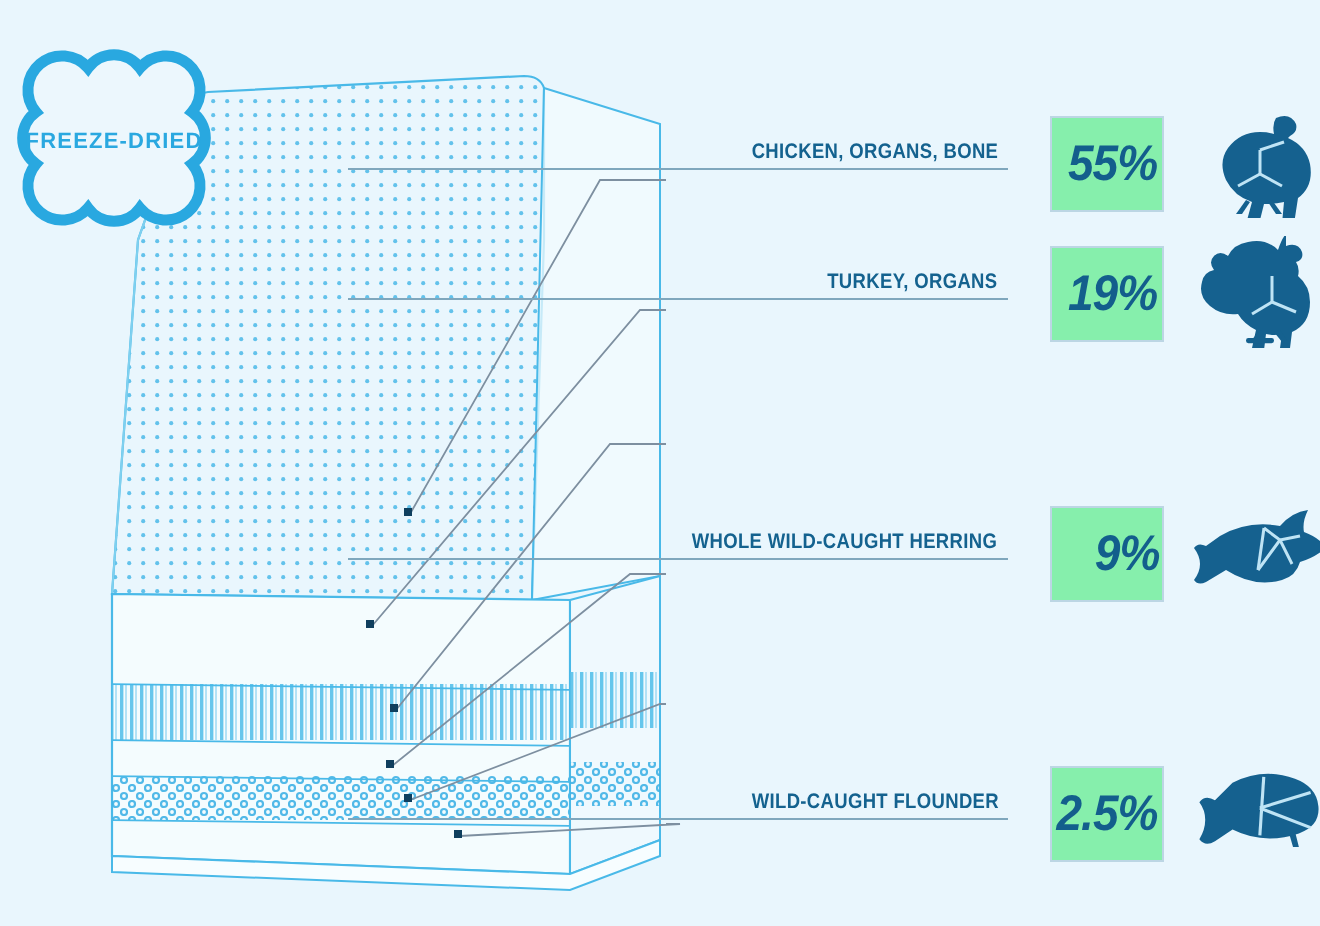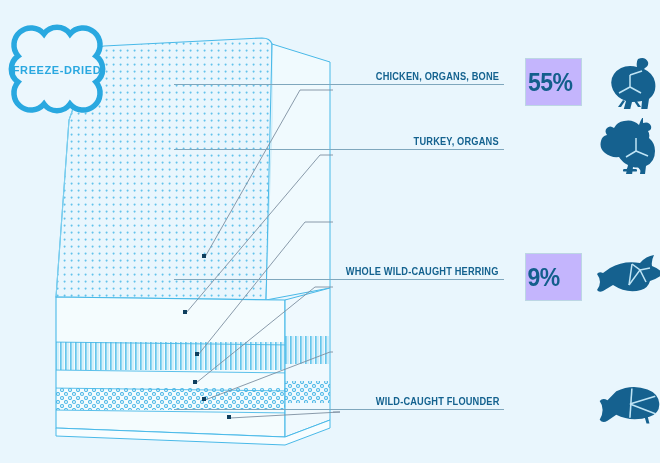--- a/index.html
+++ b/index.html
@@ -30,22 +30,22 @@
     text-transform:uppercase;
   }
   .row-rule{
     position:absolute;right:166px;bottom:27px;height:1px;width:330px;
     background:#7fa7bd;
   }
   .pctbox{
     position:absolute;right:88px;top:8px;
     width:55px;height:46px;
     border:1px solid #bcd6e4;
-    background:#c4b5fd;
-    display:flex;align-items:center;justify-content:flex-start;
+    background:#86efac;
+    display:flex;align-items:center;justify-content:flex-end;font-style:italic;
   }
   .pctbox span{
     font-family:"Liberation Sans Narrow","Liberation Sans",sans-serif;
     font-weight:bold;font-size:25px;color:#135e8c;
     transform:scaleX(.92);letter-spacing:-.5px;
   }
   .icon{
     position:absolute;right:3px;top:2px;width:80px;height:58px;
     display:flex;align-items:center;justify-content:center;
   }
@@ -173,20 +173,23 @@
             <path d="M33,47 l-5,7 h3 l4,-6 Z"></path>
             <path d="M46,47 l5,7 h-3 l-4,-6 Z"></path>
           </g>
         </svg>
       </div>
     </div>
 
     <div class="row" style="top:115px">
       <div class="row-rule"></div>
       <div class="row-label">TURKEY, ORGANS</div>
+      <div class="pctbox">
+        <span>19%</span>
+      </div>
       <div class="icon">
         <svg width="74" height="56" viewBox="0 0 74 56">
           <g fill="#15618f">
             <path d="M53,5 q6,-2 8,3 q1,4 -3,5 q2,3 1,7 q6,5 6,13 q0,11 -9,15 l-1,8 q0,3 -3,3 q-3,0 -2,-3 l1,-7
                      q-4,1 -8,0 l-1,8 q-1,3 -4,2 q-3,-1 -2,-3 l2,-9 q-6,-3 -9,-8 q-8,1 -14,-4 q-6,-5 -4,-12
                      q1,-5 6,-6 q-3,-4 0,-7 q3,-3 7,0 q3,-6 10,-7 q9,-2 15,4 q2,-6 4,-8 Z"></path>
           </g>
           <g stroke="#bfe4f5" stroke-width="1.5" fill="none">
             <path d="M46,20 L46,33"></path>
             <path d="M46,33 L36,39"></path>
@@ -221,20 +224,23 @@
             <path d="M44,16 L52,22 L41,37"></path>
           </g>
         </svg>
       </div>
     </div>
 
 
     <div class="row" style="top:375px">
       <div class="row-rule"></div>
       <div class="row-label">WILD-CAUGHT FLOUNDER</div>
+      <div class="pctbox">
+        <span>2.5%</span>
+      </div>
       <div class="icon">
         <svg width="82" height="56" viewBox="0 0 82 56">
           <g fill="#15618f">
             <path d="M30,13 q16,-8 32,-2 q11,4 12,14 q1,10 -10,14 q-18,6 -34,-2 l-9,6 q-5,3 -8,-1
                      q3,-5 3,-10 q0,-5 -3,-9 q3,-4 8,-1 Z"></path>
             <path d="M62,38 l2,8 h-3 l-2,-7 Z"></path>
           </g>
           <g stroke="#bfe4f5" stroke-width="1.6" fill="none">
             <path d="M46,10 L44,40"></path>
             <path d="M44,26 L70,18"></path>

